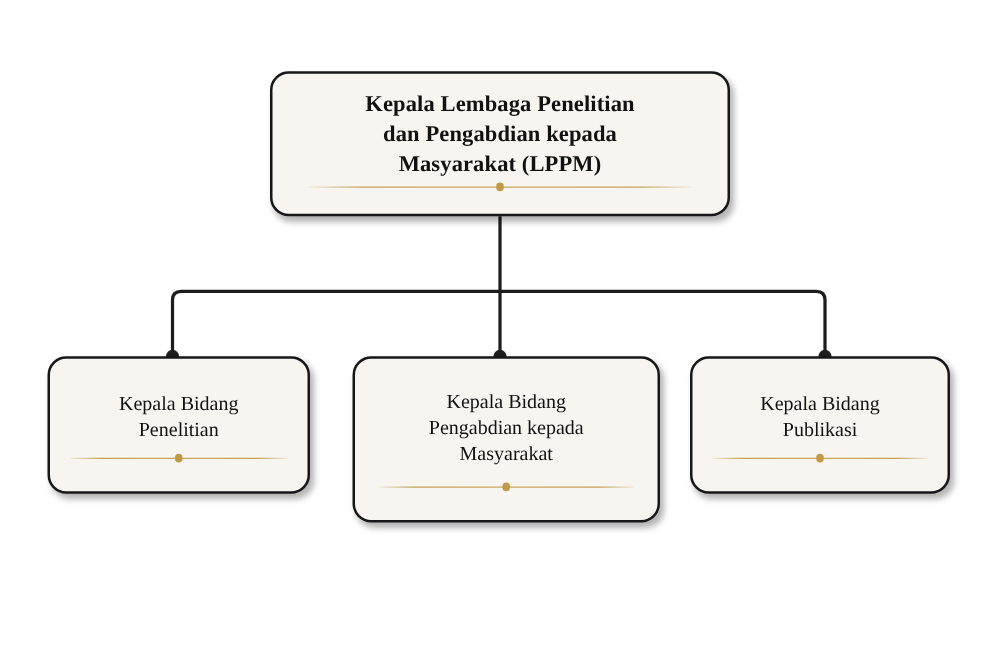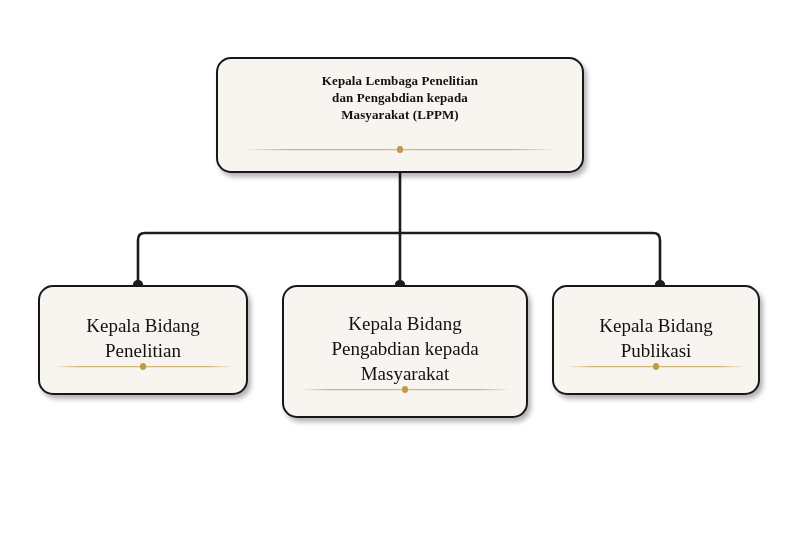--- a/index.html
+++ b/index.html
@@ -57,28 +57,28 @@
 
   
   .node.root {
     left: 216px;
     top: 57px;
     width: 368px;
     height: 116px;
     padding-top: 13px;
   }
   .node.root .node-text {
-    font-size: 13px;
+    font-size: 18px;
     font-weight: bold;
     letter-spacing: 0.1px;
   }
 
   
   .node.child .node-text {
-    font-size: 19px;
+    font-size: 16px;
     font-weight: normal;
   }
   .node.child-left {
     left: 38px;
     top: 285px;
     width: 210px;
     height: 110px;
     padding-top: 26px;
   }
   .node.child-mid {

